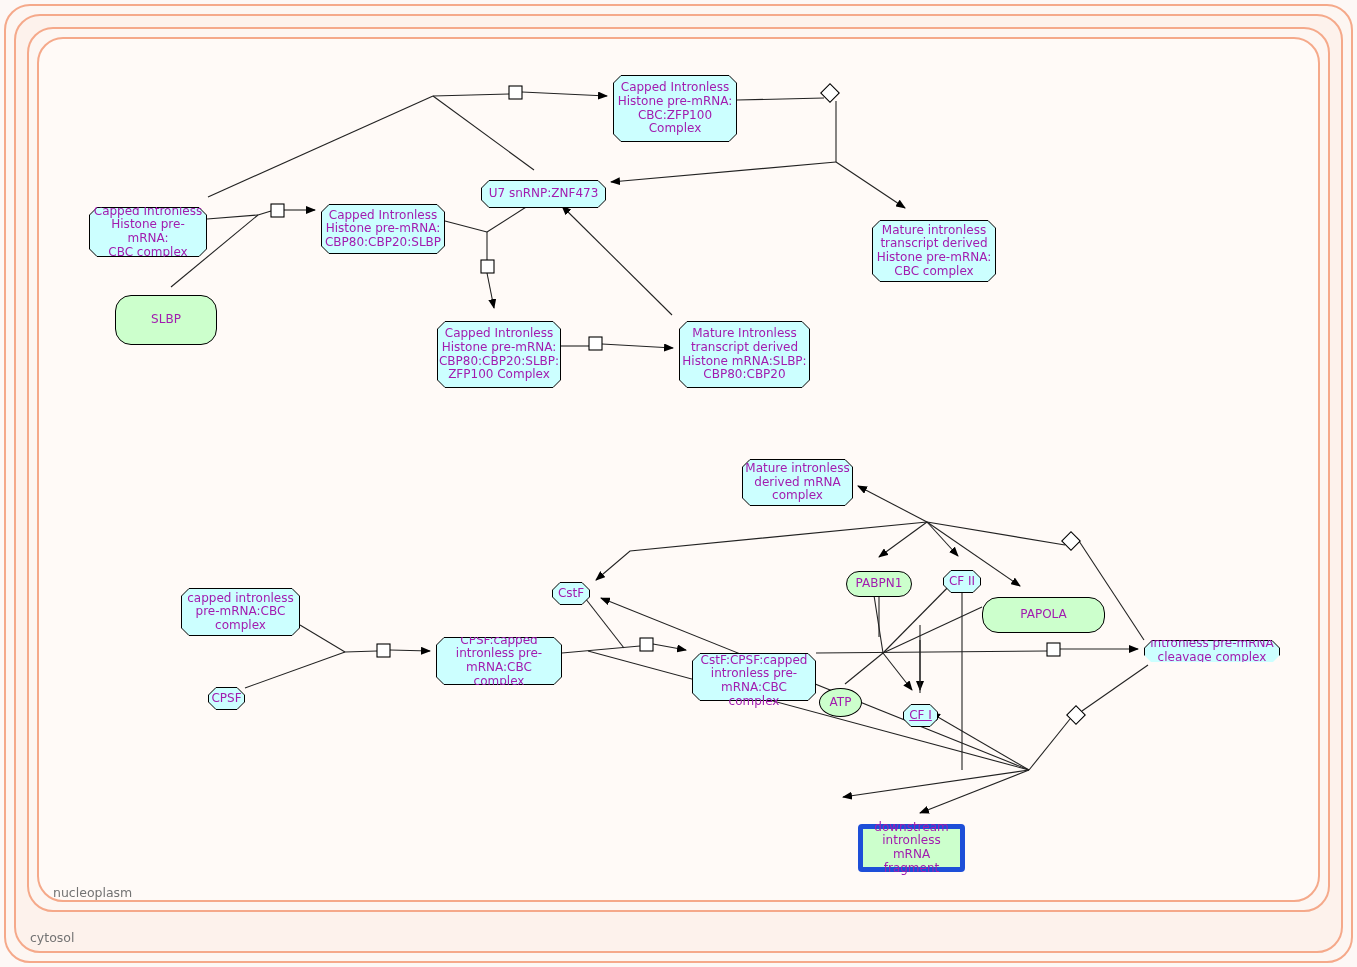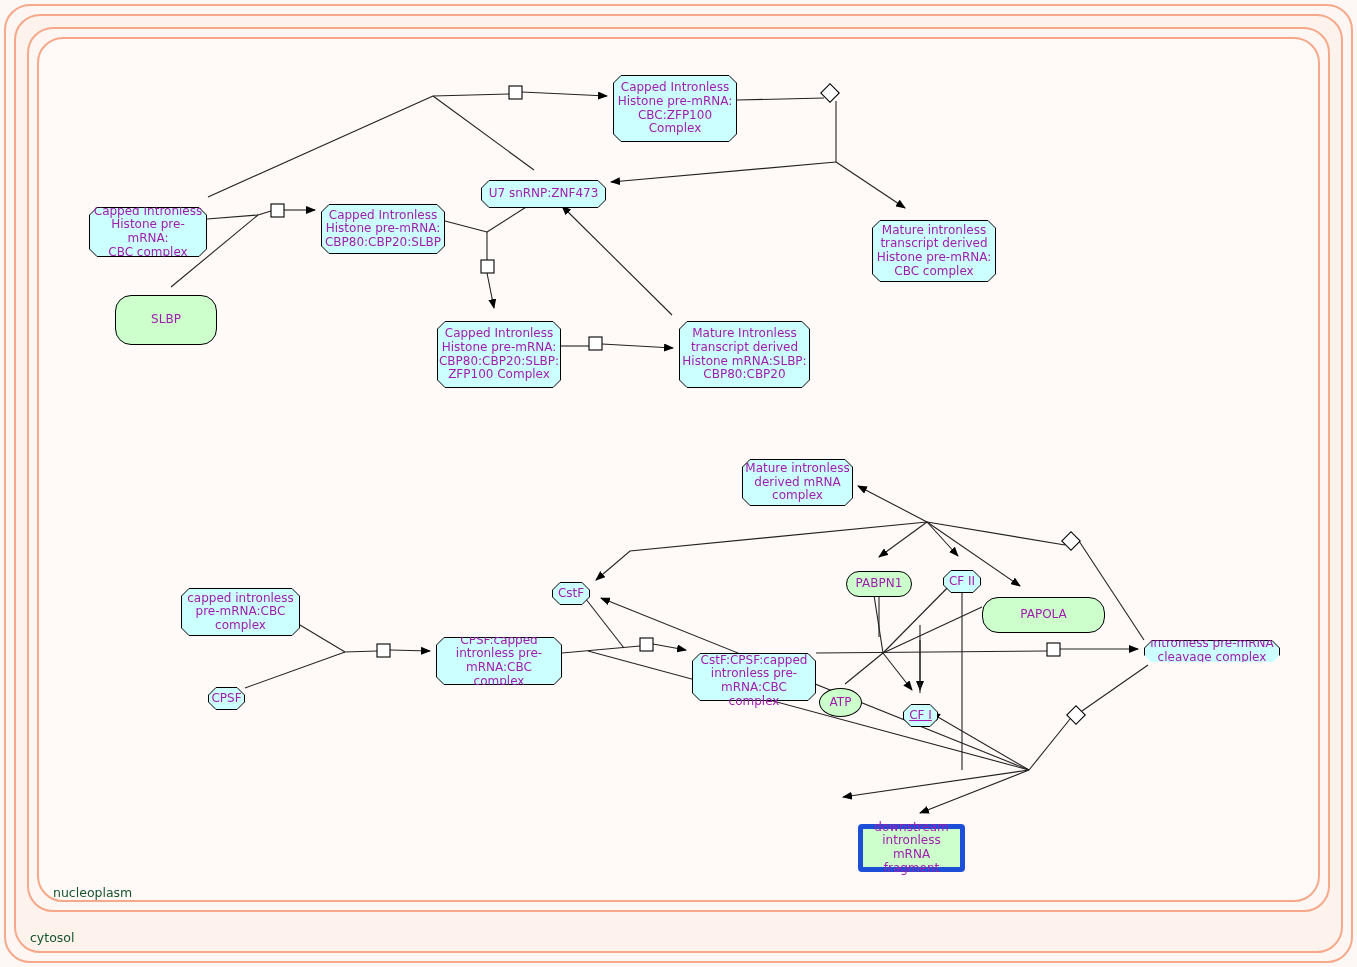--- a/index.html
+++ b/index.html
@@ -7,21 +7,21 @@
   body{font-family:"DejaVu Sans","Liberation Sans",sans-serif;}
   #canvas{position:relative;width:1357px;height:967px;overflow:hidden;background:#fdf8f6;}
 
   
   .frame{position:absolute;border:2px solid #f5a98a;border-radius:26px;box-sizing:border-box;background:transparent;}
   .frame.f1{left:4px;top:4px;width:1349px;height:959px;background:#fdf6f2;}
   .frame.f2{left:14px;top:14px;width:1329px;height:939px;background:#fdf2ec;}
   .frame.f3{left:27px;top:27px;width:1303px;height:885px;background:#fdf6f2;}
   .frame.f4{left:37px;top:37px;width:1283px;height:865px;background:#fffaf7;}
 
-  .compartment-label{position:absolute;font-size:12.5px;color:#14532d;white-space:nowrap;}
+  .compartment-label{position:absolute;font-size:12.5px;color:#737373;white-space:nowrap;}
   #label-nucleoplasm{left:53px;top:885px;}
   #label-cytosol{left:30px;top:930px;}
 
   svg#edges{position:absolute;left:0;top:0;width:1357px;height:967px;}
 
   
   .node{position:absolute;box-sizing:border-box;display:flex;align-items:center;justify-content:center;
         text-align:center;font-size:12px;line-height:13.6px;color:#a21caf;border:1px solid #000;margin-top:8px;}
   .node span{display:block;white-space:pre-line;padding:0 3px;}
 

